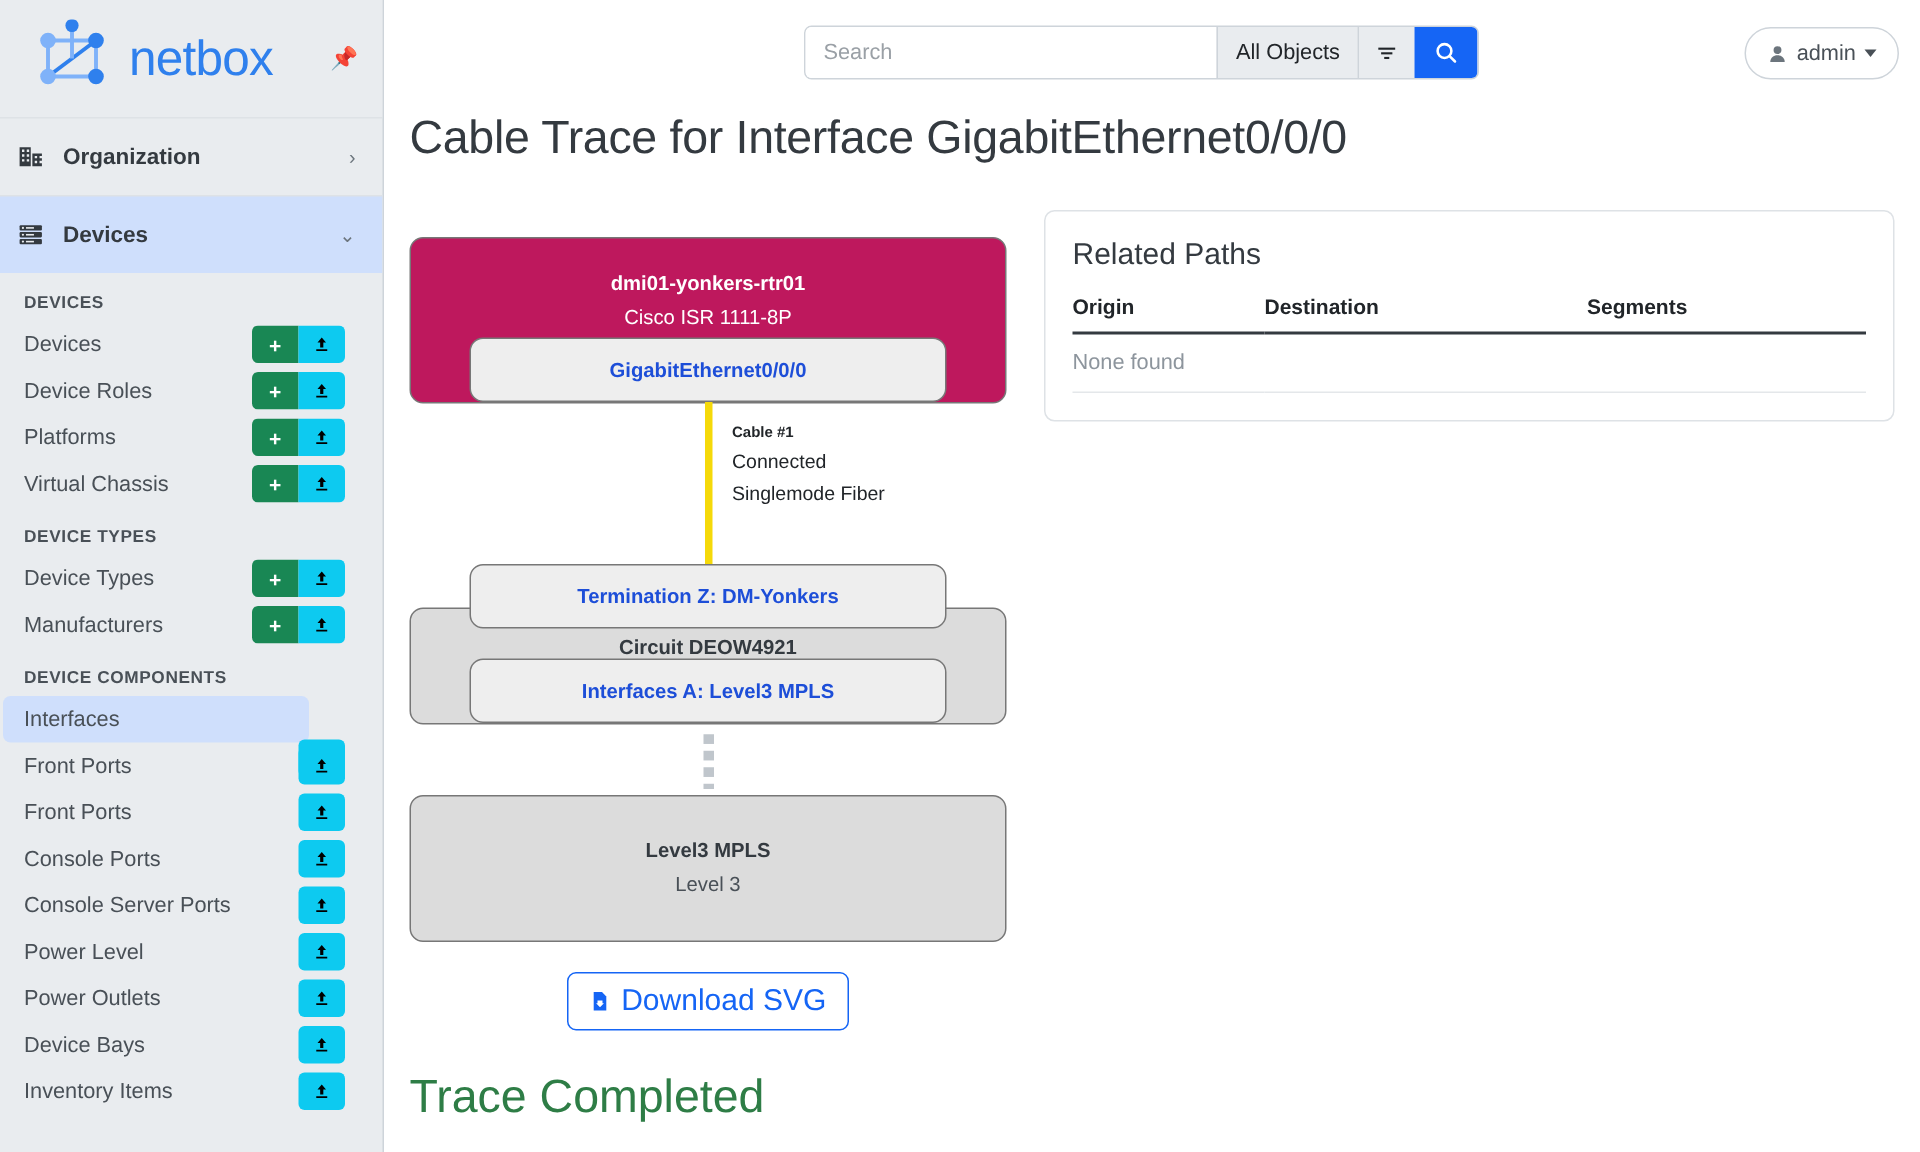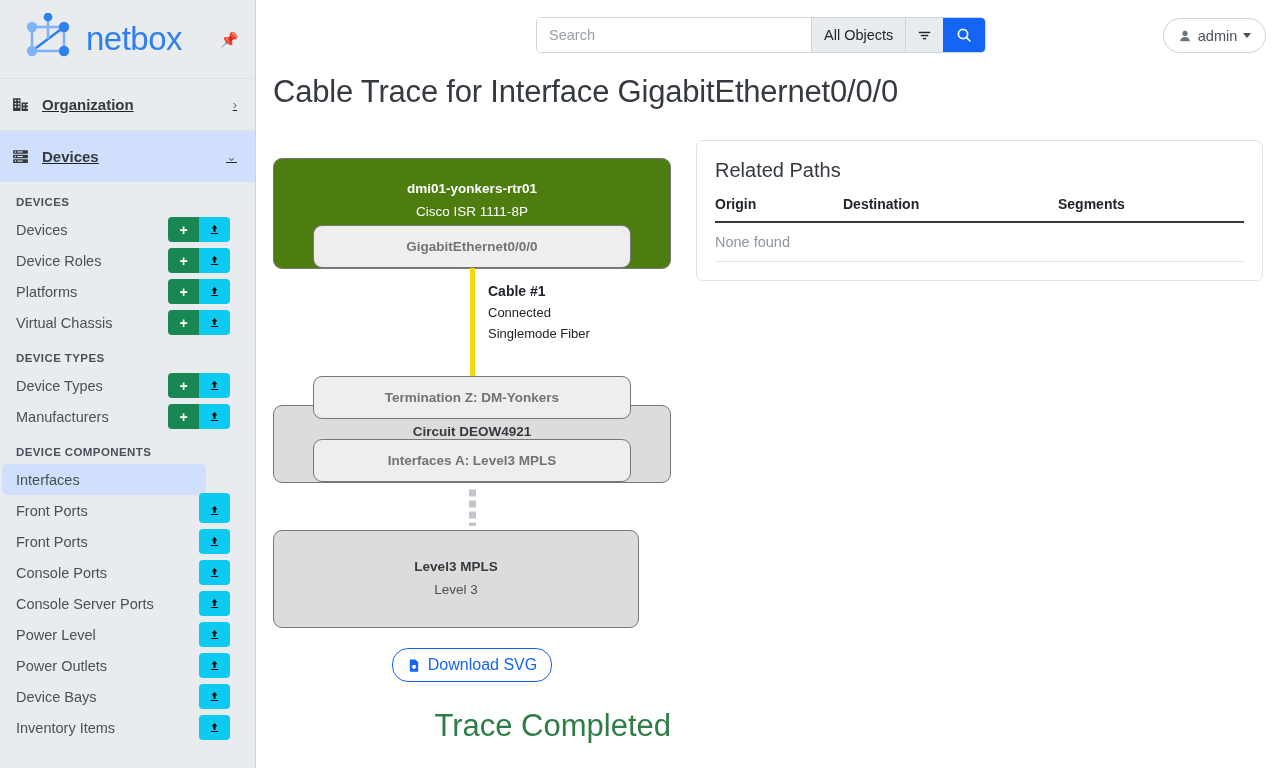--- a/index.html
+++ b/index.html
@@ -32,21 +32,20 @@
     letter-spacing: -0.5px; margin-left: 4px;
   }
   .pin-icon { margin-left: auto; color: #fd7e14; font-size: 15px; line-height: 1; }
 
   .nav-group {
     height: 52px;
     display: flex; align-items: center;
     padding: 0 18px 0 12px;
     cursor: pointer;
     border-top: 1px solid #dee2e6;
-    text-decoration: underline;
   }
   .nav-group.active { background: #cfdffc; }
   .nav-group .gi { width: 30px; display: flex; align-items: center; color: #343a40; }
   .nav-group .glabel { font-size: 15px; font-weight: bold; color: #343a40; flex: 1; }
   .nav-group .chev { color: #6c757d; font-size: 13px; }
 
   .sec-head {
     font-size: 11.5px; font-weight: bold; letter-spacing: 0.4px;
     color: #495057; padding: 14px 0 6px 16px; text-transform: uppercase;
   }
@@ -137,76 +136,76 @@
   }
 
   
   #trace { position: absolute; left: 17px; top: 88px; width: 398px; }
   .node {
     border: 1px solid #777; border-radius: 9px;
     text-align: center; position: relative;
     box-shadow: 0 0 0 0 rgba(0,0,0,0);
   }
   .node-device {
-    background: #4d7c0f; color: #fff;
+    background: #be185d; color: #fff;
     width: 398px; padding: 22px 0 26px 0;
   }
   .node-device .t1 { font-size: 13.5px; font-weight: bold; }
   .node-device .t2 { font-size: 13.5px; margin-top: 8px; }
   .node-device .t3 { font-size: 13.5px; margin-top: 8px; }
 
   .node-term {
-    background: #eeeeee; color: #737373;
+    background: #eeeeee; color: #1d4ed8;
     width: 318px; margin: -44px auto 0 auto;
     padding: 13px 0; font-size: 13.5px; font-weight: bold;
     position: relative; z-index: 3;
   }
   .node-circuit {
     background: #dcdcdc; color: #343a40;
     width: 398px; padding: 18px 0 20px 0;
     margin-top: -14px; position: relative; z-index: 1;
   }
   .node-circuit .t1 { font-size: 13.5px; font-weight: bold; }
   .node-circuit .t2 { font-size: 13.5px; margin-top: 8px; color: #495057; }
 
   .node-provider {
     background: #dcdcdc; color: #343a40;
-    width: 366px; padding: 28px 0 30px 0;
+    width: 398px; padding: 28px 0 30px 0;
   }
   .node-provider .t1 { font-size: 13.5px; font-weight: bold; }
   .node-provider .t2 { font-size: 13.5px; margin-top: 8px; color: #495057; }
 
   .cable-gap { position: relative; height: 108px; }
   .cable-line {
     position: absolute; left: 197px; top: 0; width: 5px; height: 108px;
     background: #f5d90a;
   }
   .cable-label { position: absolute; left: 215px; top: 15px; text-align: left; }
-  .cable-label .cl1 { font-size: 14px; font-weight: bold; color: #212529; }
+  .cable-label .cl1 { font-size: 10px; font-weight: bold; color: #212529; }
   .cable-label .cl2 { font-size: 13px; color: #212529; margin-top: 6px; }
   .cable-label .cl3 { font-size: 13px; color: #212529; margin-top: 6px; }
 
   .dotted-gap { position: relative; height: 48px; }
   .dotted-line {
     position: absolute; left: 196px; top: 4px; width: 7px; height: 40px;
     background-image: linear-gradient(#c0c6cc 60%, rgba(255,255,255,0) 0%);
     background-position: left;
     background-size: 7px 11px;
     background-repeat: repeat-y;
   }
 
   .dl-btn-row { text-align: center; margin-top: 20px; }
   .dl-btn {
     display: inline-flex; align-items: center; gap: 7px;
-    border: 1px solid #1565f5; border-radius: 16px;
+    border: 1px solid #1565f5; border-radius: 6px;
     color: #1565f5; background: #fff;
-    padding: 7px 14px; font-size: 16px; cursor: pointer;
+    padding: 7px 14px; font-size: 20px; cursor: pointer;
   }
   .trace-status {
-    text-align: right; margin-top: 26px;
+    text-align: left; margin-top: 26px;
     font-size: 31px; color: #2e7d46; font-weight: 400;
   }
 
   
   #related {
     position: absolute; left: 440px; top: 70px;
     width: 567px;
     background: #fff; border: 1px solid #dee2e6; border-radius: 7px;
   }
   .card-title { font-size: 20px; color: #343a40; padding: 18px 18px 14px 18px; }

